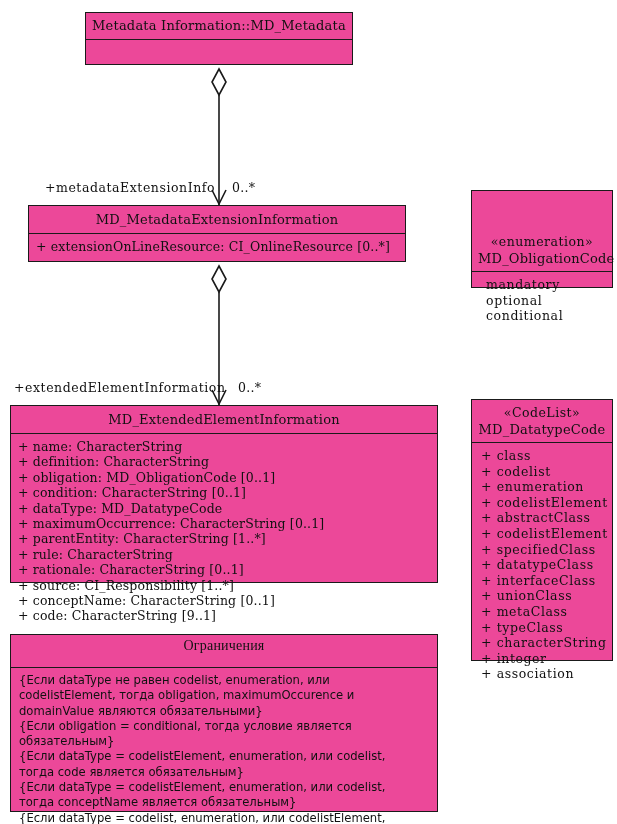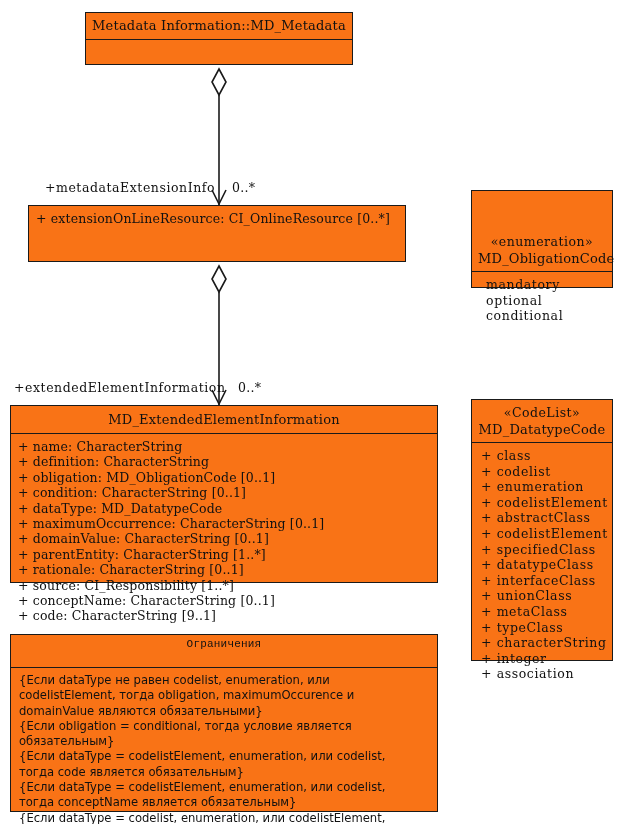--- a/index.html
+++ b/index.html
@@ -20,21 +20,21 @@
     position: absolute;
     left: 0; top: 0;
     width: 617px;
     height: 824px;
   }
 
   
   .umlbox {
     position: absolute;
     border: 1.5px solid #1a1a1a;
-    background: #f97316;
+    background: #ec4899;
     box-sizing: border-box;
   }
   .umlbox .compartment {
     box-sizing: border-box;
   }
   .umlbox .compartment + .compartment {
     border-top: 1.5px solid #1a1a1a;
   }
   .title-comp {
     text-align: center;
@@ -98,22 +98,22 @@
     padding-top: 4px;
   }
 
   #box-constraints {
     left: 10px; top: 634px;
     width: 428px; height: 178px;
   }
   #box-constraints .title-comp {
     height: 24px;
     padding-top: 3px;
-    font-family: Liberation Mono, monospace;
-    font-size: 11px;
+    font-family: Liberation Serif, serif;
+    font-size: 14px;
     border-bottom: 1.5px solid #1a1a1a;
   }
   .constraint-body {
     padding: 5px 8px 6px 8px;
     font-family: "DejaVu Sans", "Liberation Sans", sans-serif;
     font-size: 11.6px;
     line-height: 15.3px;
   }
   .constraint-item {
     margin: 0 12px 0 0;
@@ -205,38 +205,41 @@
   <div class="assoc-label" id="label-mult-2">0..*</div>
 
   <div class="umlbox" id="box-md-metadata">
     <div class="compartment title-comp">
       <span class="cname">Metadata Information::MD_Metadata</span>
     </div>
     <div class="compartment empty-comp attr-comp"></div>
   </div>
 
   <div class="umlbox" id="box-md-mei">
+    <div class="compartment title-comp">
+      <span class="cname">MD_MetadataExtensionInformation</span>
+    </div>
     <div class="compartment attr-comp">
       <div class="attr-line">+  extensionOnLineResource:  CI_OnlineResource [0..*]</div>
     </div>
   </div>
 
   <div class="umlbox" id="box-md-eei">
     <div class="compartment title-comp">
       <span class="cname">MD_ExtendedElementInformation</span>
     </div>
     <div class="compartment attr-comp">
       <div class="attr-line">+  name: CharacterString</div>
       <div class="attr-line">+  definition: CharacterString</div>
       <div class="attr-line">+  obligation: MD_ObligationCode [0..1]</div>
       <div class="attr-line">+  condition: CharacterString [0..1]</div>
       <div class="attr-line">+  dataType: MD_DatatypeCode</div>
       <div class="attr-line">+  maximumOccurrence: CharacterString [0..1]</div>
-      <div class="attr-line">+  domainValue: CharacterString  [0..1]</div>
       <div class="attr-line">+  parentEntity: CharacterString [1..*]</div>
+      <div class="attr-line">+  rule: CharacterString</div>
       <div class="attr-line">+  rationale: CharacterString [0..1]</div>
       <div class="attr-line">+  source: CI_Responsibility [1..*]</div>
       <div class="attr-line">+  conceptName: CharacterString [0..1]</div>
       <div class="attr-line">+  code: CharacterString [9..1]</div>
     </div>
   </div>
 
   <div class="umlbox" id="box-constraints">
     <div class="title-comp">Ограничения</div>
     <div class="constraint-body">

